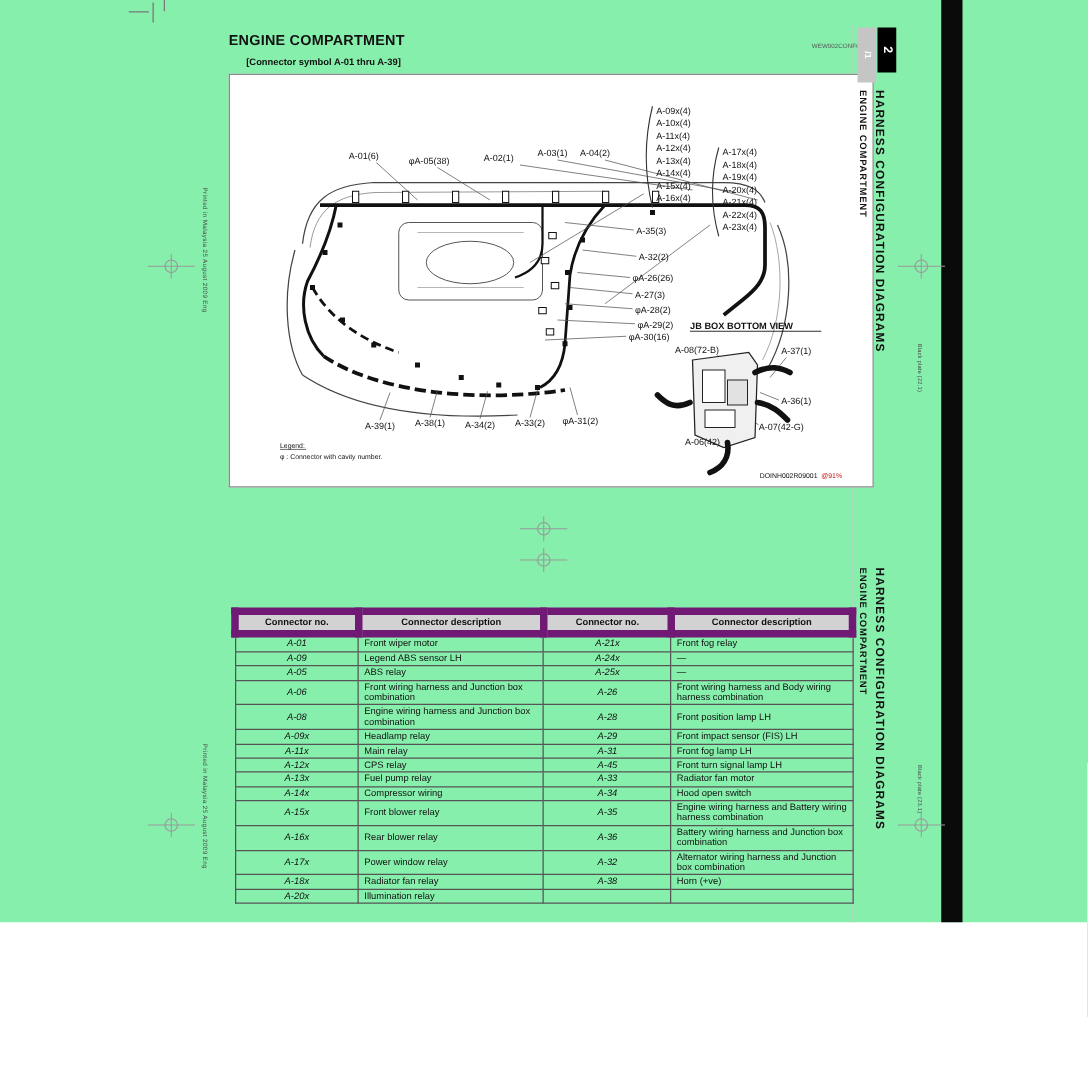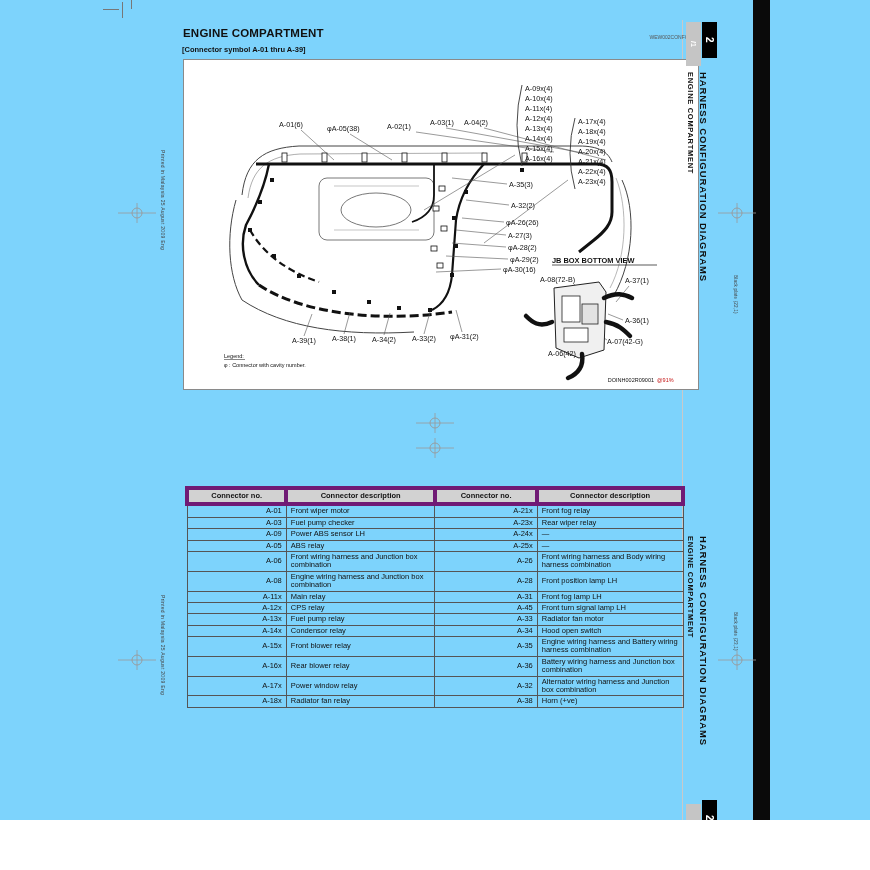--- a/index.html
+++ b/index.html
@@ -1,41 +1,41 @@
 <!DOCTYPE html>
 <html><head>
 <meta charset="utf-8">
 <style>
   html,body{margin:0;padding:0;background:#fff;}
-  #canvas{position:relative;width:870px;height:820px;background:#7dd3fc;overflow:hidden;
+  #canvas{position:relative;width:870px;height:738px;background:#86efac;overflow:hidden;
           font-family:"Liberation Sans",sans-serif;color:#111;}
 
   
   .bar-right{position:absolute;left:753px;top:0;width:17px;height:870px;background:#0a0a0a;}
   .bar-bottom{position:absolute;left:0;top:852px;width:870px;height:18px;background:#0a0a0a;}
   .page-edge{position:absolute;left:682px;top:20px;width:1px;height:826px;background:#c9c9c9;}
 
   
   .crop{position:absolute;background:#777;}
   .regmark{position:absolute;}
 
   
   .title{position:absolute;left:183px;top:27px;font-size:11.5px;font-weight:bold;letter-spacing:.2px;}
   .doc-code{position:absolute;left:183px;top:34px;width:514px;text-align:right;font-size:5px;color:#555;}
-  .subtitle{position:absolute;left:182px;top:45px;font-size:7.5px;font-weight:bold;}
+  .subtitle{position:absolute;left:197px;top:45px;font-size:7.5px;font-weight:bold;}
 
   .diagram-box{position:absolute;left:183px;top:59px;width:514px;height:329px;border:1px solid #8a8a8a;background:#fff;}
 
   
   .conn-table{position:absolute;left:185px;top:486px;width:500px;border-collapse:collapse;
               font-size:7.5px;line-height:1.12;}
-  .conn-table th{background:#d2d2d2;border:4px solid #701a75;font-weight:bold;font-size:7.5px;
+  .conn-table th{background:#d2d2d2;border:6px solid #701a75;font-weight:bold;font-size:7.5px;
                  padding:2px 3px;text-align:center;}
   .conn-table td{border:1px solid #555;padding:1px 4px;vertical-align:middle;}
-  .conn-table td.num{text-align:right;white-space:nowrap;}
+  .conn-table td.num{text-align:center;white-space:nowrap;font-style:italic;}
 
   
   .vtext{writing-mode:vertical-rl;}
   .printed-note{position:absolute;left:160px;font-size:5px;color:#444;letter-spacing:.3px;}
   .plate-note{position:absolute;left:733px;font-size:4.5px;color:#444;letter-spacing:.2px;}
 
   
   .side-tab{position:absolute;display:flex;align-items:center;justify-content:center;color:#fff;
             font-weight:bold;}
   .tab-black{background:#000;font-size:10px;}
@@ -279,28 +279,22 @@
       </tr>
     </thead>
     <tbody>
         <tr>
           <td class="num">A-01</td>
           <td class="desc">Front wiper motor</td>
           <td class="num">A-21x</td>
           <td class="desc">Front fog relay</td>
         </tr>
         <tr>
-          <td class="num">A-03</td>
-          <td class="desc">Fuel pump checker</td>
-          <td class="num">A-23x</td>
-          <td class="desc">Rear wiper relay</td>
-        </tr>
-        <tr>
           <td class="num">A-09</td>
-          <td class="desc">Power ABS sensor LH</td>
+          <td class="desc">Legend ABS sensor LH</td>
           <td class="num">A-24x</td>
           <td class="desc">—</td>
         </tr>
         <tr>
           <td class="num">A-05</td>
           <td class="desc">ABS relay</td>
           <td class="num">A-25x</td>
           <td class="desc">—</td>
         </tr>
         <tr>
@@ -309,40 +303,46 @@
           <td class="num">A-26</td>
           <td class="desc">Front wiring harness and Body wiring harness combination</td>
         </tr>
         <tr>
           <td class="num">A-08</td>
           <td class="desc">Engine wiring harness and Junction box combination</td>
           <td class="num">A-28</td>
           <td class="desc">Front position lamp LH</td>
         </tr>
         <tr>
+          <td class="num">A-09x</td>
+          <td class="desc">Headlamp relay</td>
+          <td class="num">A-29</td>
+          <td class="desc">Front impact sensor (FIS) LH</td>
+        </tr>
+        <tr>
           <td class="num">A-11x</td>
           <td class="desc">Main relay</td>
           <td class="num">A-31</td>
           <td class="desc">Front fog lamp LH</td>
         </tr>
         <tr>
           <td class="num">A-12x</td>
           <td class="desc">CPS relay</td>
           <td class="num">A-45</td>
           <td class="desc">Front turn signal lamp LH</td>
         </tr>
         <tr>
           <td class="num">A-13x</td>
           <td class="desc">Fuel pump relay</td>
           <td class="num">A-33</td>
           <td class="desc">Radiator fan motor</td>
         </tr>
         <tr>
           <td class="num">A-14x</td>
-          <td class="desc">Condensor relay</td>
+          <td class="desc">Compressor wiring</td>
           <td class="num">A-34</td>
           <td class="desc">Hood open switch</td>
         </tr>
         <tr>
           <td class="num">A-15x</td>
           <td class="desc">Front blower relay</td>
           <td class="num">A-35</td>
           <td class="desc">Engine wiring harness and Battery wiring harness combination</td>
         </tr>
         <tr>
@@ -355,20 +355,26 @@
           <td class="num">A-17x</td>
           <td class="desc">Power window relay</td>
           <td class="num">A-32</td>
           <td class="desc">Alternator wiring harness and Junction box combination</td>
         </tr>
         <tr>
           <td class="num">A-18x</td>
           <td class="desc">Radiator fan relay</td>
           <td class="num">A-38</td>
           <td class="desc">Horn (+ve)</td>
+        </tr>
+        <tr>
+          <td class="num">A-20x</td>
+          <td class="desc">Illumination relay</td>
+          <td class="num"></td>
+          <td class="desc"></td>
         </tr>
       </tbody>
   </table>
 
   <div class="side-tab tab-gray" style="left:686px;top:22px;width:15px;height:44px;">
       <span class="vtext">/1</span>
     </div>
   <div class="side-tab tab-black" style="left:702px;top:22px;width:15px;height:36px;">
       <span class="vtext">2</span>
     </div>

